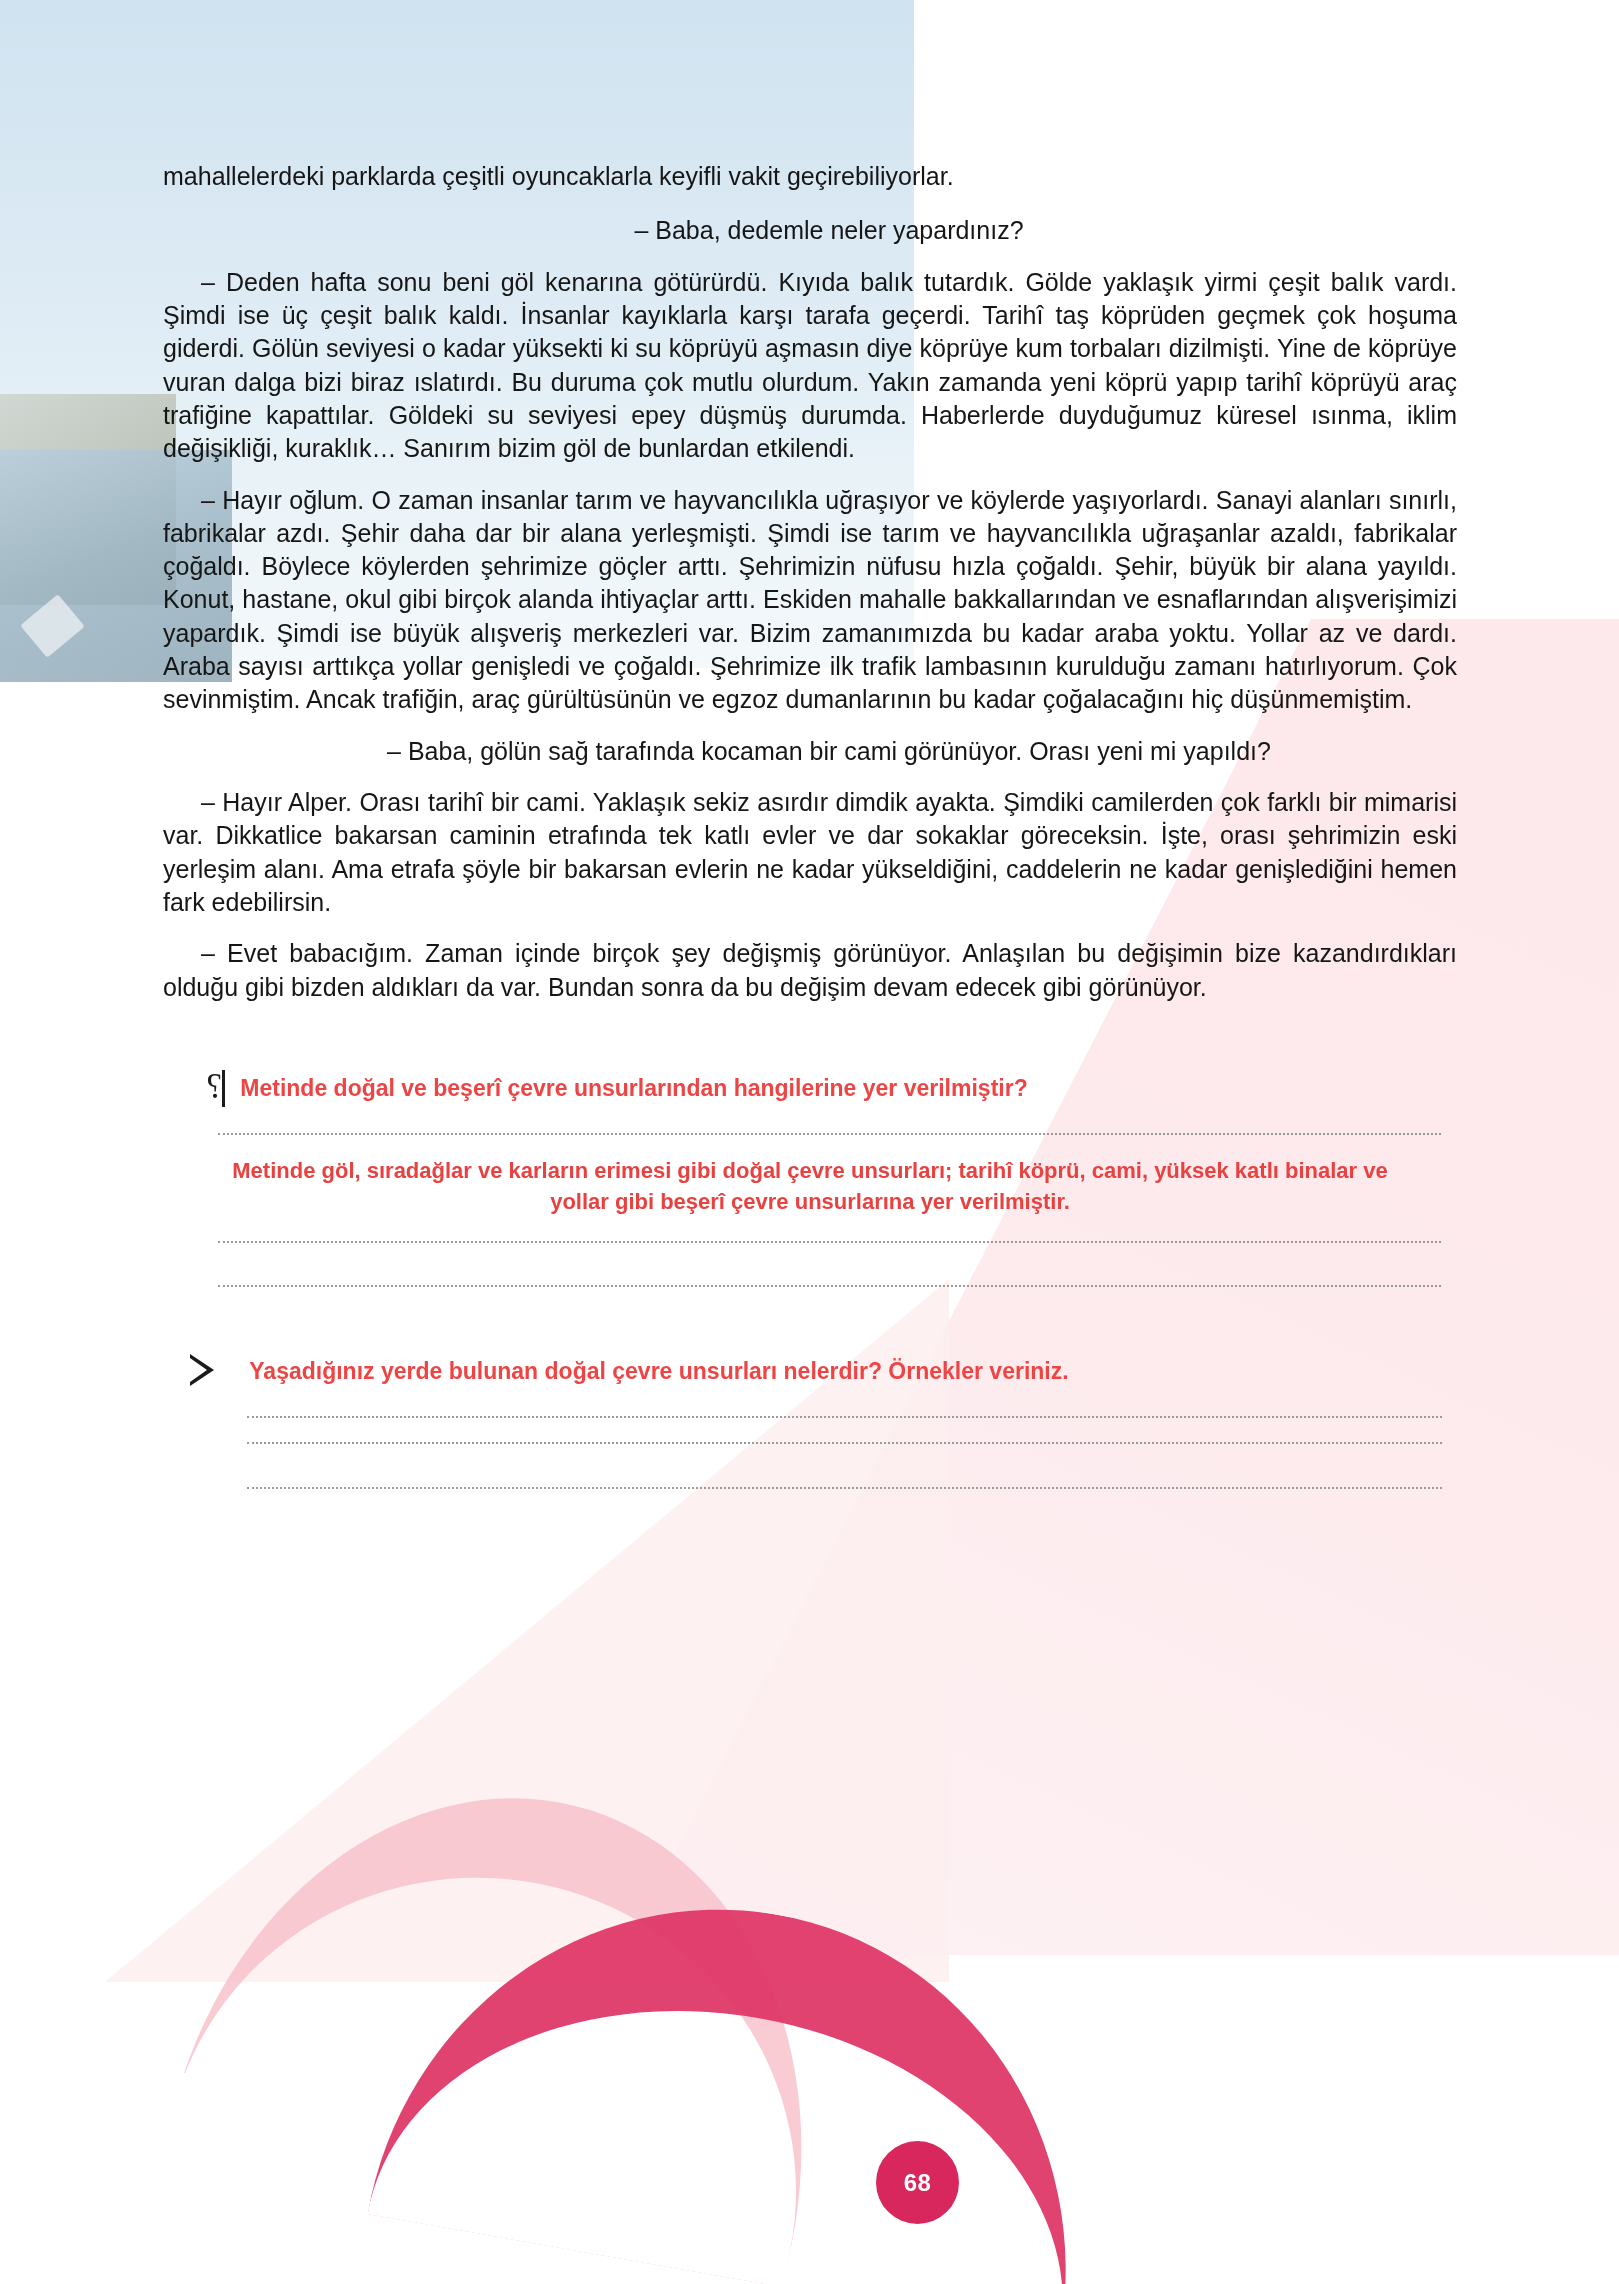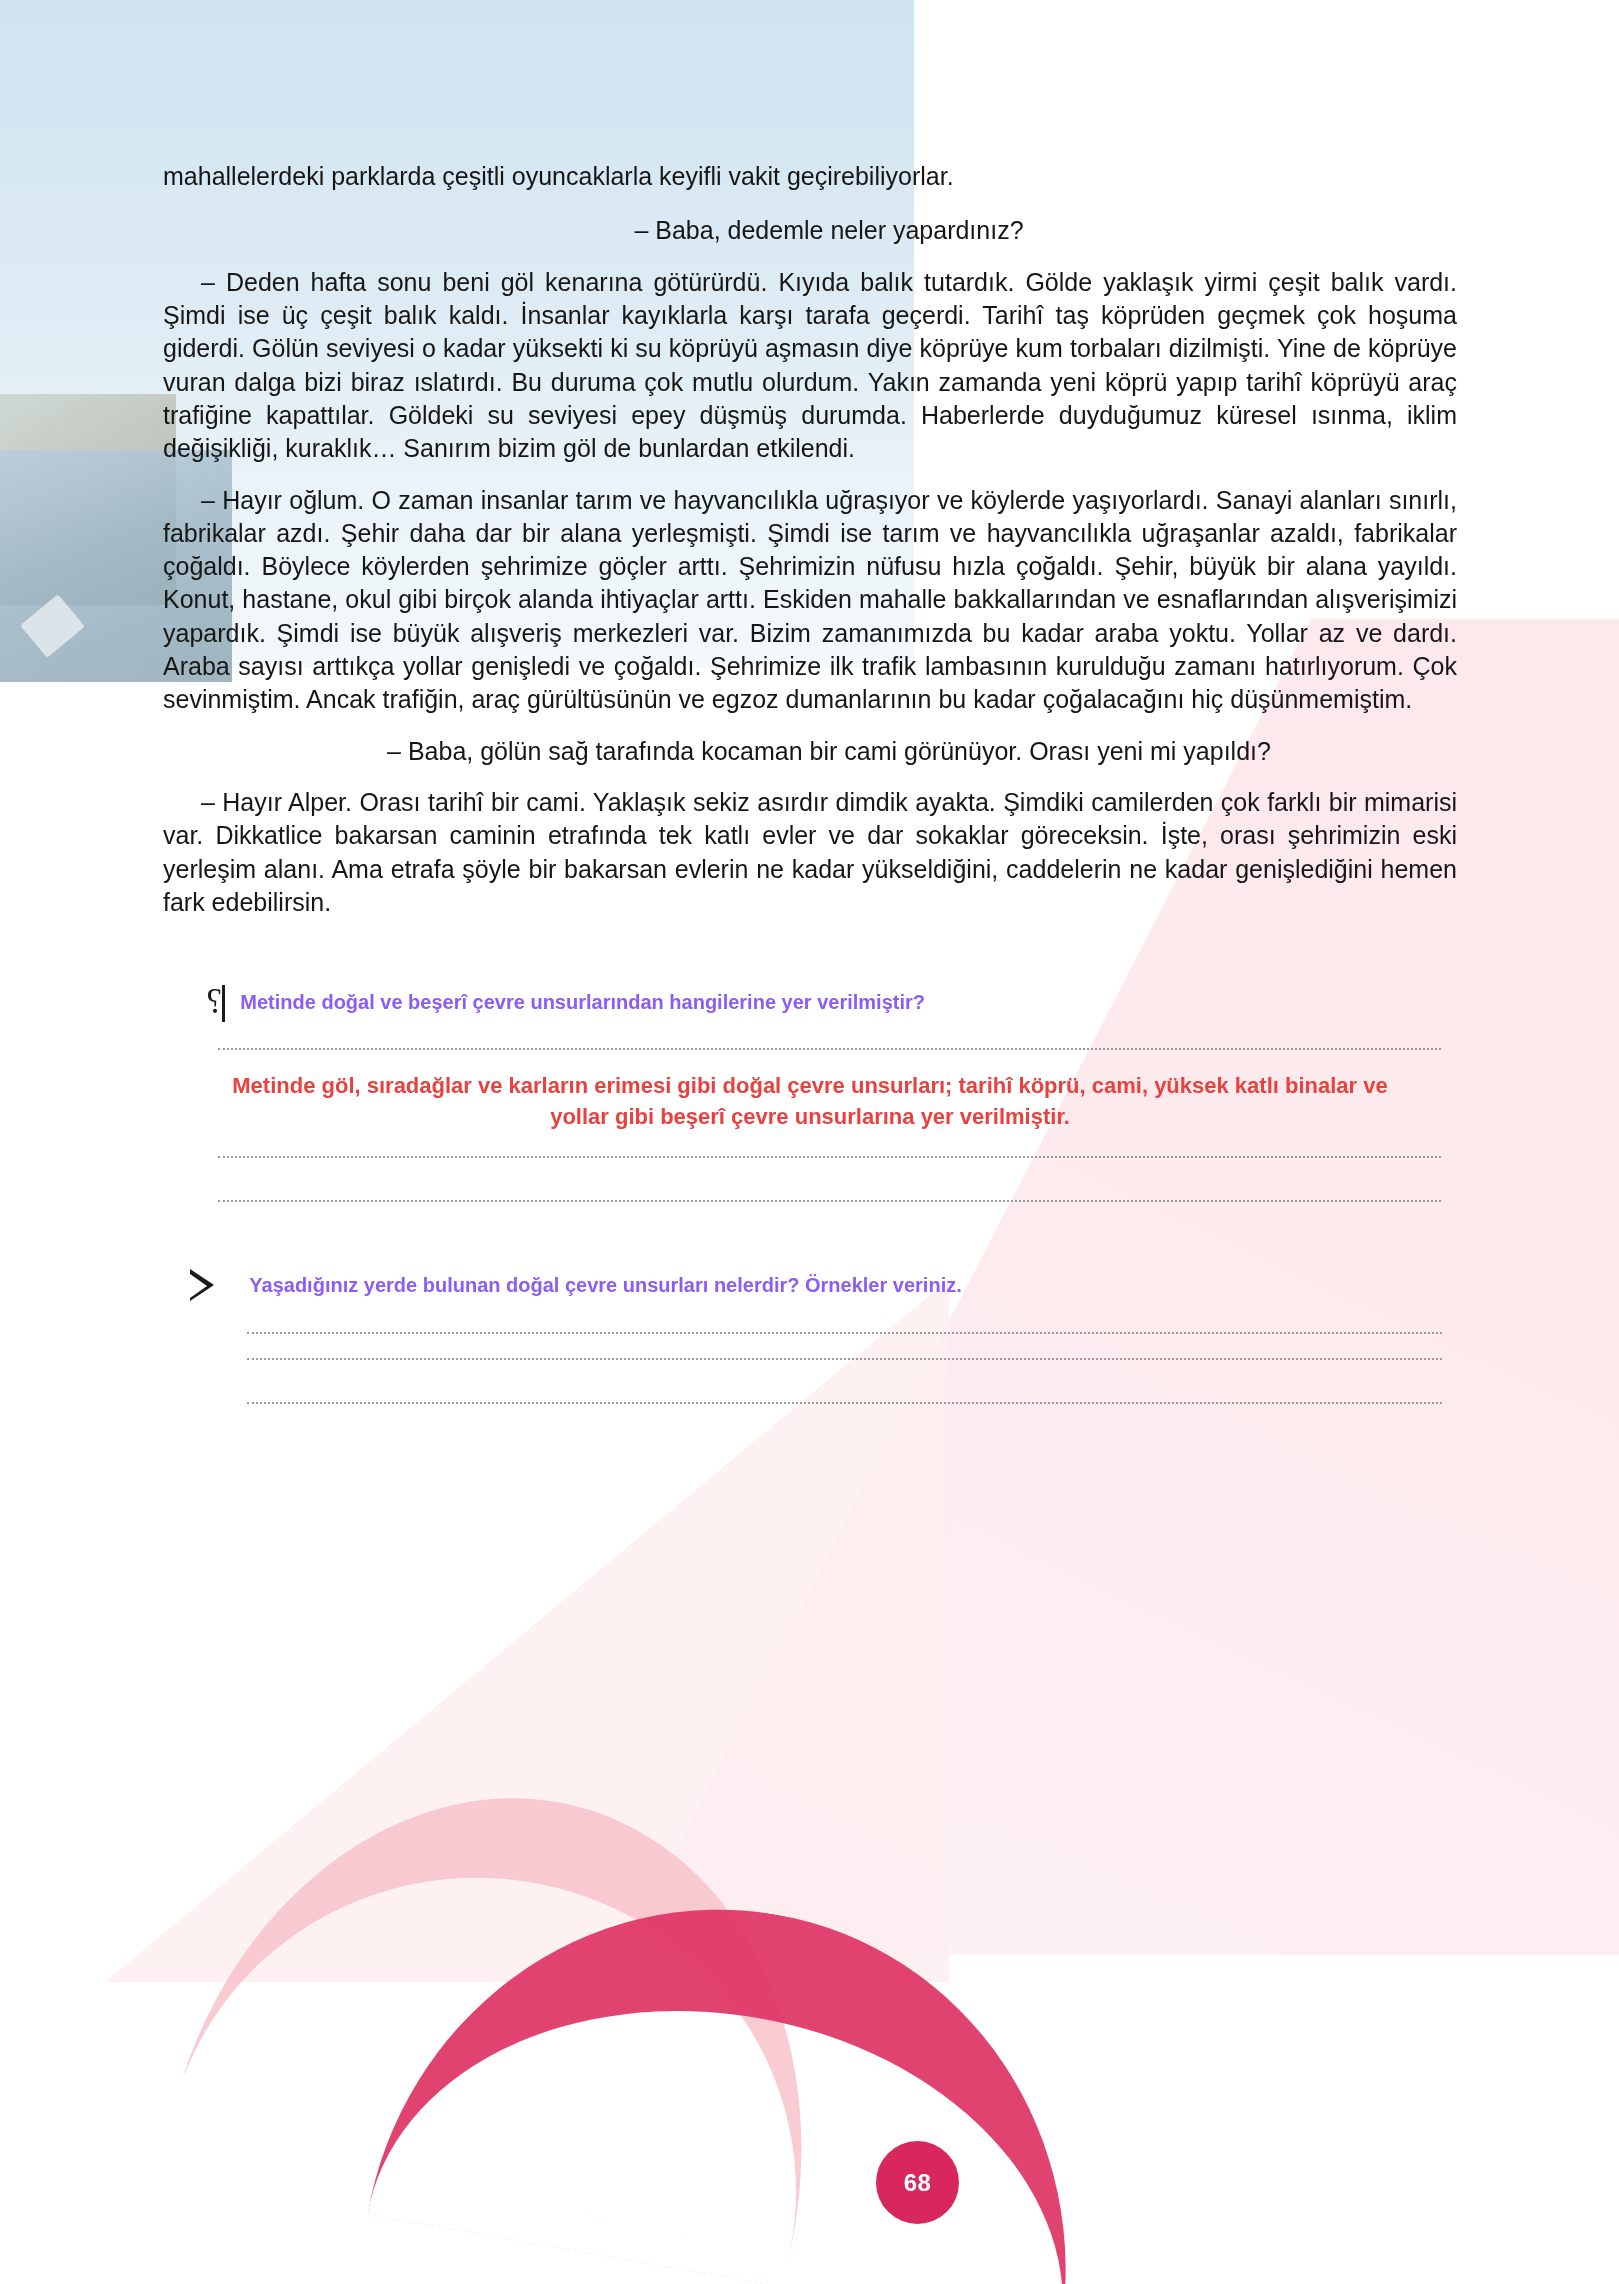--- a/index.html
+++ b/index.html
@@ -175,23 +175,23 @@
   .q-icon.tri-wrap .tri-outline:after {
     content: "";
     position: absolute; left: 0; top: 4.2px;
     width: 0; height: 0;
     border-left: 17px solid #ffffff;
     border-top: 12px solid transparent;
     border-bottom: 12px solid transparent;
   }
 
   .q-text {
-    font-size: 20px;
+    font-size: 23px;
     font-weight: bold;
-    color: #8b5cf6;
+    color: #ef4444;
     line-height: 1.3;
     padding-top: 2.8px;
   }
 
   .dotline {
     border-bottom: 2.1px dotted #9a9a9a;
     height: 0;
     margin: 24px 0 0 55px;
     width: 1223px;
   }
@@ -229,20 +229,21 @@
 <div class="page-badge">68</div>
 
 <div class="content">
 
   <p class="body first">mahallelerdeki parklarda çeşitli oyuncaklarla keyifli vakit geçirebiliyorlar.</p>
   <p class="body dash nojust">– Baba, dedemle neler yapardınız?</p>
   <p class="body dash">– Deden hafta sonu beni göl kenarına götürürdü. Kıyıda balık tutardık. Gölde yaklaşık yirmi çeşit balık vardı. Şimdi ise üç çeşit balık kaldı. İnsanlar kayıklarla karşı tarafa geçerdi. Tarihî taş köprüden geçmek çok hoşuma giderdi. Gölün seviyesi o kadar yüksekti ki su köprüyü aşmasın diye köprüye kum torbaları dizilmişti. Yine de köprüye vuran dalga bizi biraz ıslatırdı. Bu duruma çok mutlu olurdum. Yakın zamanda yeni köprü yapıp tarihî köprüyü araç trafiğine kapattılar. Göldeki su seviyesi epey düşmüş durumda. Haberlerde duyduğumuz küresel ısınma, iklim değişikliği, kuraklık… Sanırım bizim göl de bunlardan etkilendi.</p>
   <p class="body dash">– Hayır oğlum. O zaman insanlar tarım ve hayvancılıkla uğraşıyor ve köylerde yaşıyorlardı. Sanayi alanları sınırlı, fabrikalar azdı. Şehir daha dar bir alana yerleşmişti. Şimdi ise tarım ve hayvancılıkla uğraşanlar azaldı, fabrikalar çoğaldı. Böylece köylerden şehrimize göçler arttı. Şehrimizin nüfusu hızla çoğaldı. Şehir, büyük bir alana yayıldı. Konut, hastane, okul gibi birçok alanda ihtiyaçlar arttı. Eskiden mahalle bakkallarından ve esnaflarından alışverişimizi yapardık. Şimdi ise büyük alışveriş merkezleri var. Bizim zamanımızda bu kadar araba yoktu. Yollar az ve dardı. Araba sayısı arttıkça yollar genişledi ve çoğaldı. Şehrimize ilk trafik lambasının kurulduğu zamanı hatırlıyorum. Çok sevinmiştim. Ancak trafiğin, araç gürültüsünün ve egzoz dumanlarının bu kadar çoğalacağını hiç düşünmemiştim.</p>
   <p class="body dash nojust">– Baba, gölün sağ tarafında kocaman bir cami görünüyor. Orası yeni mi yapıldı?</p>
   <p class="body dash">– Hayır Alper. Orası tarihî bir cami. Yaklaşık sekiz asırdır dimdik ayakta. Şimdiki camilerden çok farklı bir mimarisi var. Dikkatlice bakarsan caminin etrafında tek katlı evler ve dar sokaklar göreceksin. İşte, orası şehrimizin eski yerleşim alanı. Ama etrafa şöyle bir bakarsan evlerin ne kadar yükseldiğini, caddelerin ne kadar genişlediğini hemen fark edebilirsin.</p>
+  <p class="body dash">– Evet babacığım. Zaman içinde birçok şey değişmiş görünüyor. Anlaşılan bu değişimin bize kazandırdıkları olduğu gibi bizden aldıkları da var. Bundan sonra da bu değişim devam edecek gibi görünüyor.</p>
 
   <div class="qa-wrap">
     <div class="q-row">
       <div class="q-icon">
         <span class="mark">?</span>
         <span class="bar"></span>
       </div>
       <div class="q-text">Metinde doğal ve beşerî çevre unsurlarından hangilerine yer verilmiştir?</div>
     </div>
 

